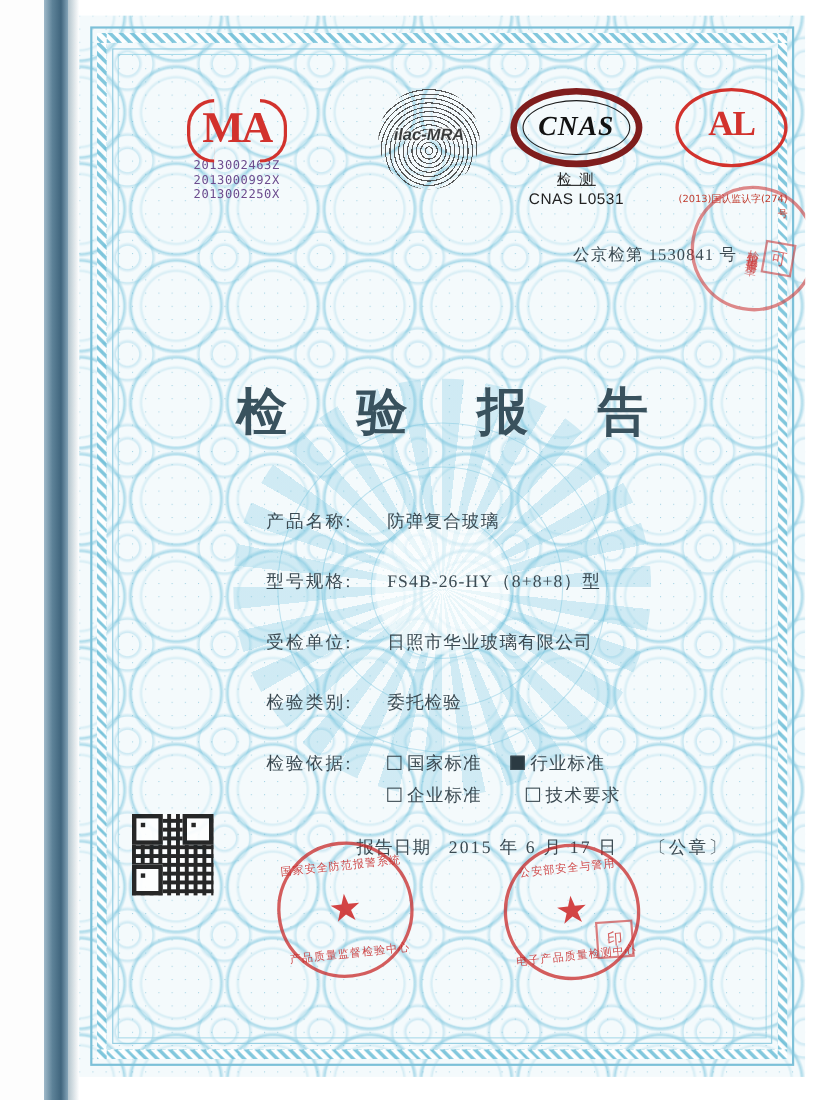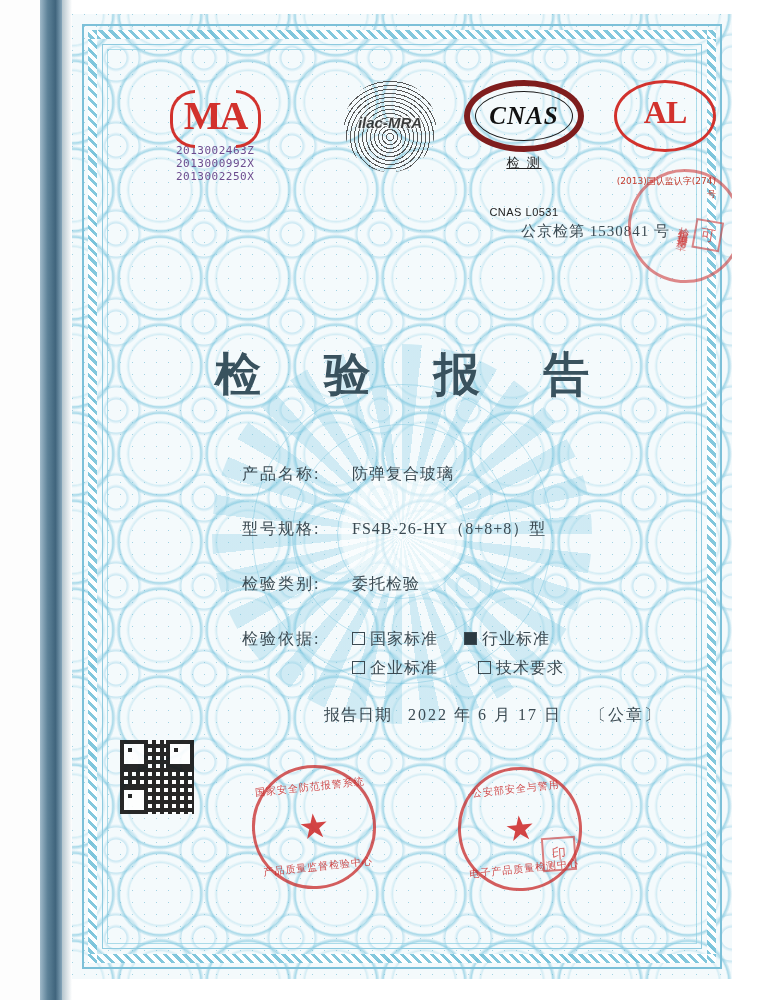--- a/index.html
+++ b/index.html
@@ -240,25 +240,24 @@
   .cnas-sub {
     margin-top: 2px;
     font-size: 13px;
     color: #222;
     letter-spacing: 2px;
     text-align: center;
     text-decoration: underline;
   }
   .cnas-code {
     font-family: "Liberation Sans", sans-serif;
-    font-size: 11px;
+    font-size: 14px;
     color: #222;
     text-align: center;
     letter-spacing: 0.5px;
-    margin-top: 34px;
   }
 
   
   .logo-cal { left: 490px; top: 8px; }
   .cal-circle {
     width: 96px; height: 66px;
     border: 3px solid #d2322d;
     border-radius: 50%;
     position: relative;
     margin: 0 auto;
@@ -574,20 +573,24 @@
       <div class="field-row">
         <span class="field-label">产品名称:</span>
         <span class="field-value">防弹复合玻璃</span>
       </div>
 
       <div class="field-row">
         <span class="field-label">型号规格:</span>
         <span class="field-value">FS4B-26-HY（8+8+8）型</span>
       </div>
 
+      <div class="field-row">
+        <span class="field-label">受检单位:</span>
+        <span class="field-value">日照市华业玻璃有限公司</span>
+      </div>
 
       <div class="field-row">
         <span class="field-label">检验类别:</span>
         <span class="field-value">委托检验</span>
       </div>
 
       <div class="basis-row">
         <span class="field-label">检验依据:</span>
         <span class="basis-opts">
           <span class="opt">
@@ -603,21 +606,21 @@
         <span class="opt">
           <span class="box"></span><span>企业标准</span>
         </span>
         <span class="opt">
           <span class="box"></span><span>技术要求</span>
         </span>
       </div>
 
       <div class="date-row">
         <span>报告日期</span>
-        <span class="date-value">2022 年 6 月 17 日</span>
+        <span class="date-value">2015 年 6 月 17 日</span>
         <span class="date-tail">〔公章〕</span>
       </div>
 
     </div>
 
     <div class="qr">
       <div class="qr-eye" style="left:0;top:0;"></div>
       <div class="qr-eye" style="right:0;top:0;"></div>
       <div class="qr-eye" style="left:0;bottom:0;"></div>
     </div>

